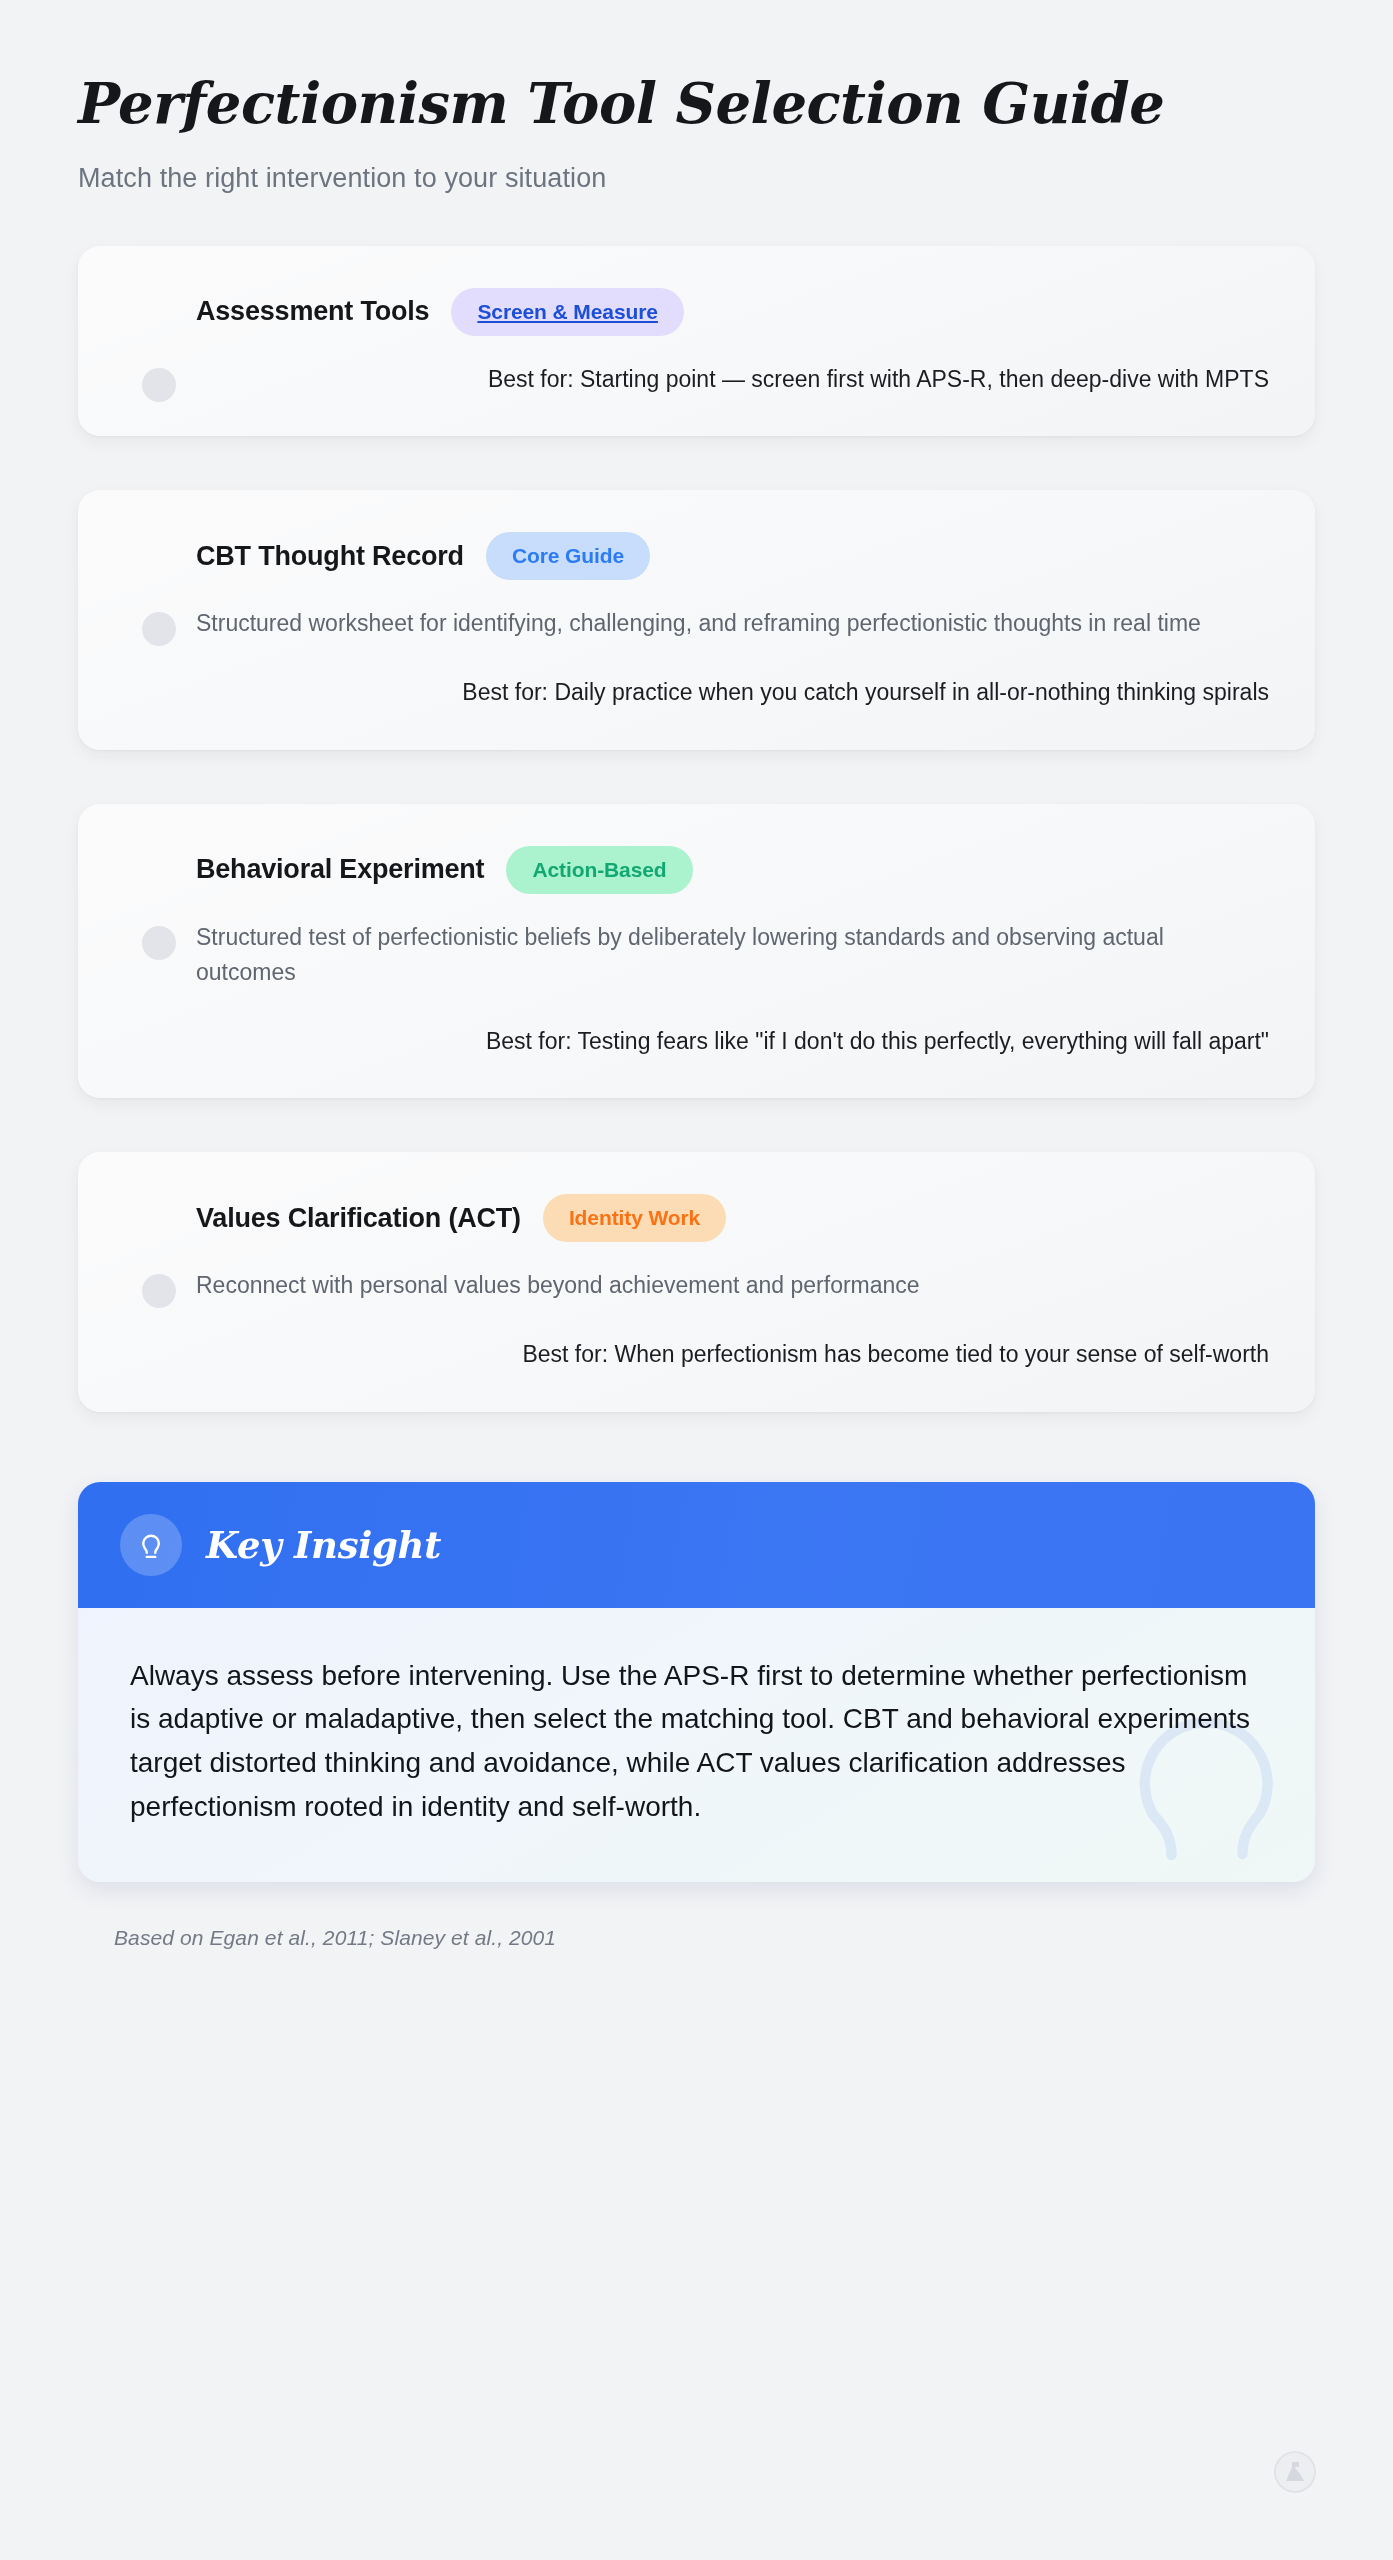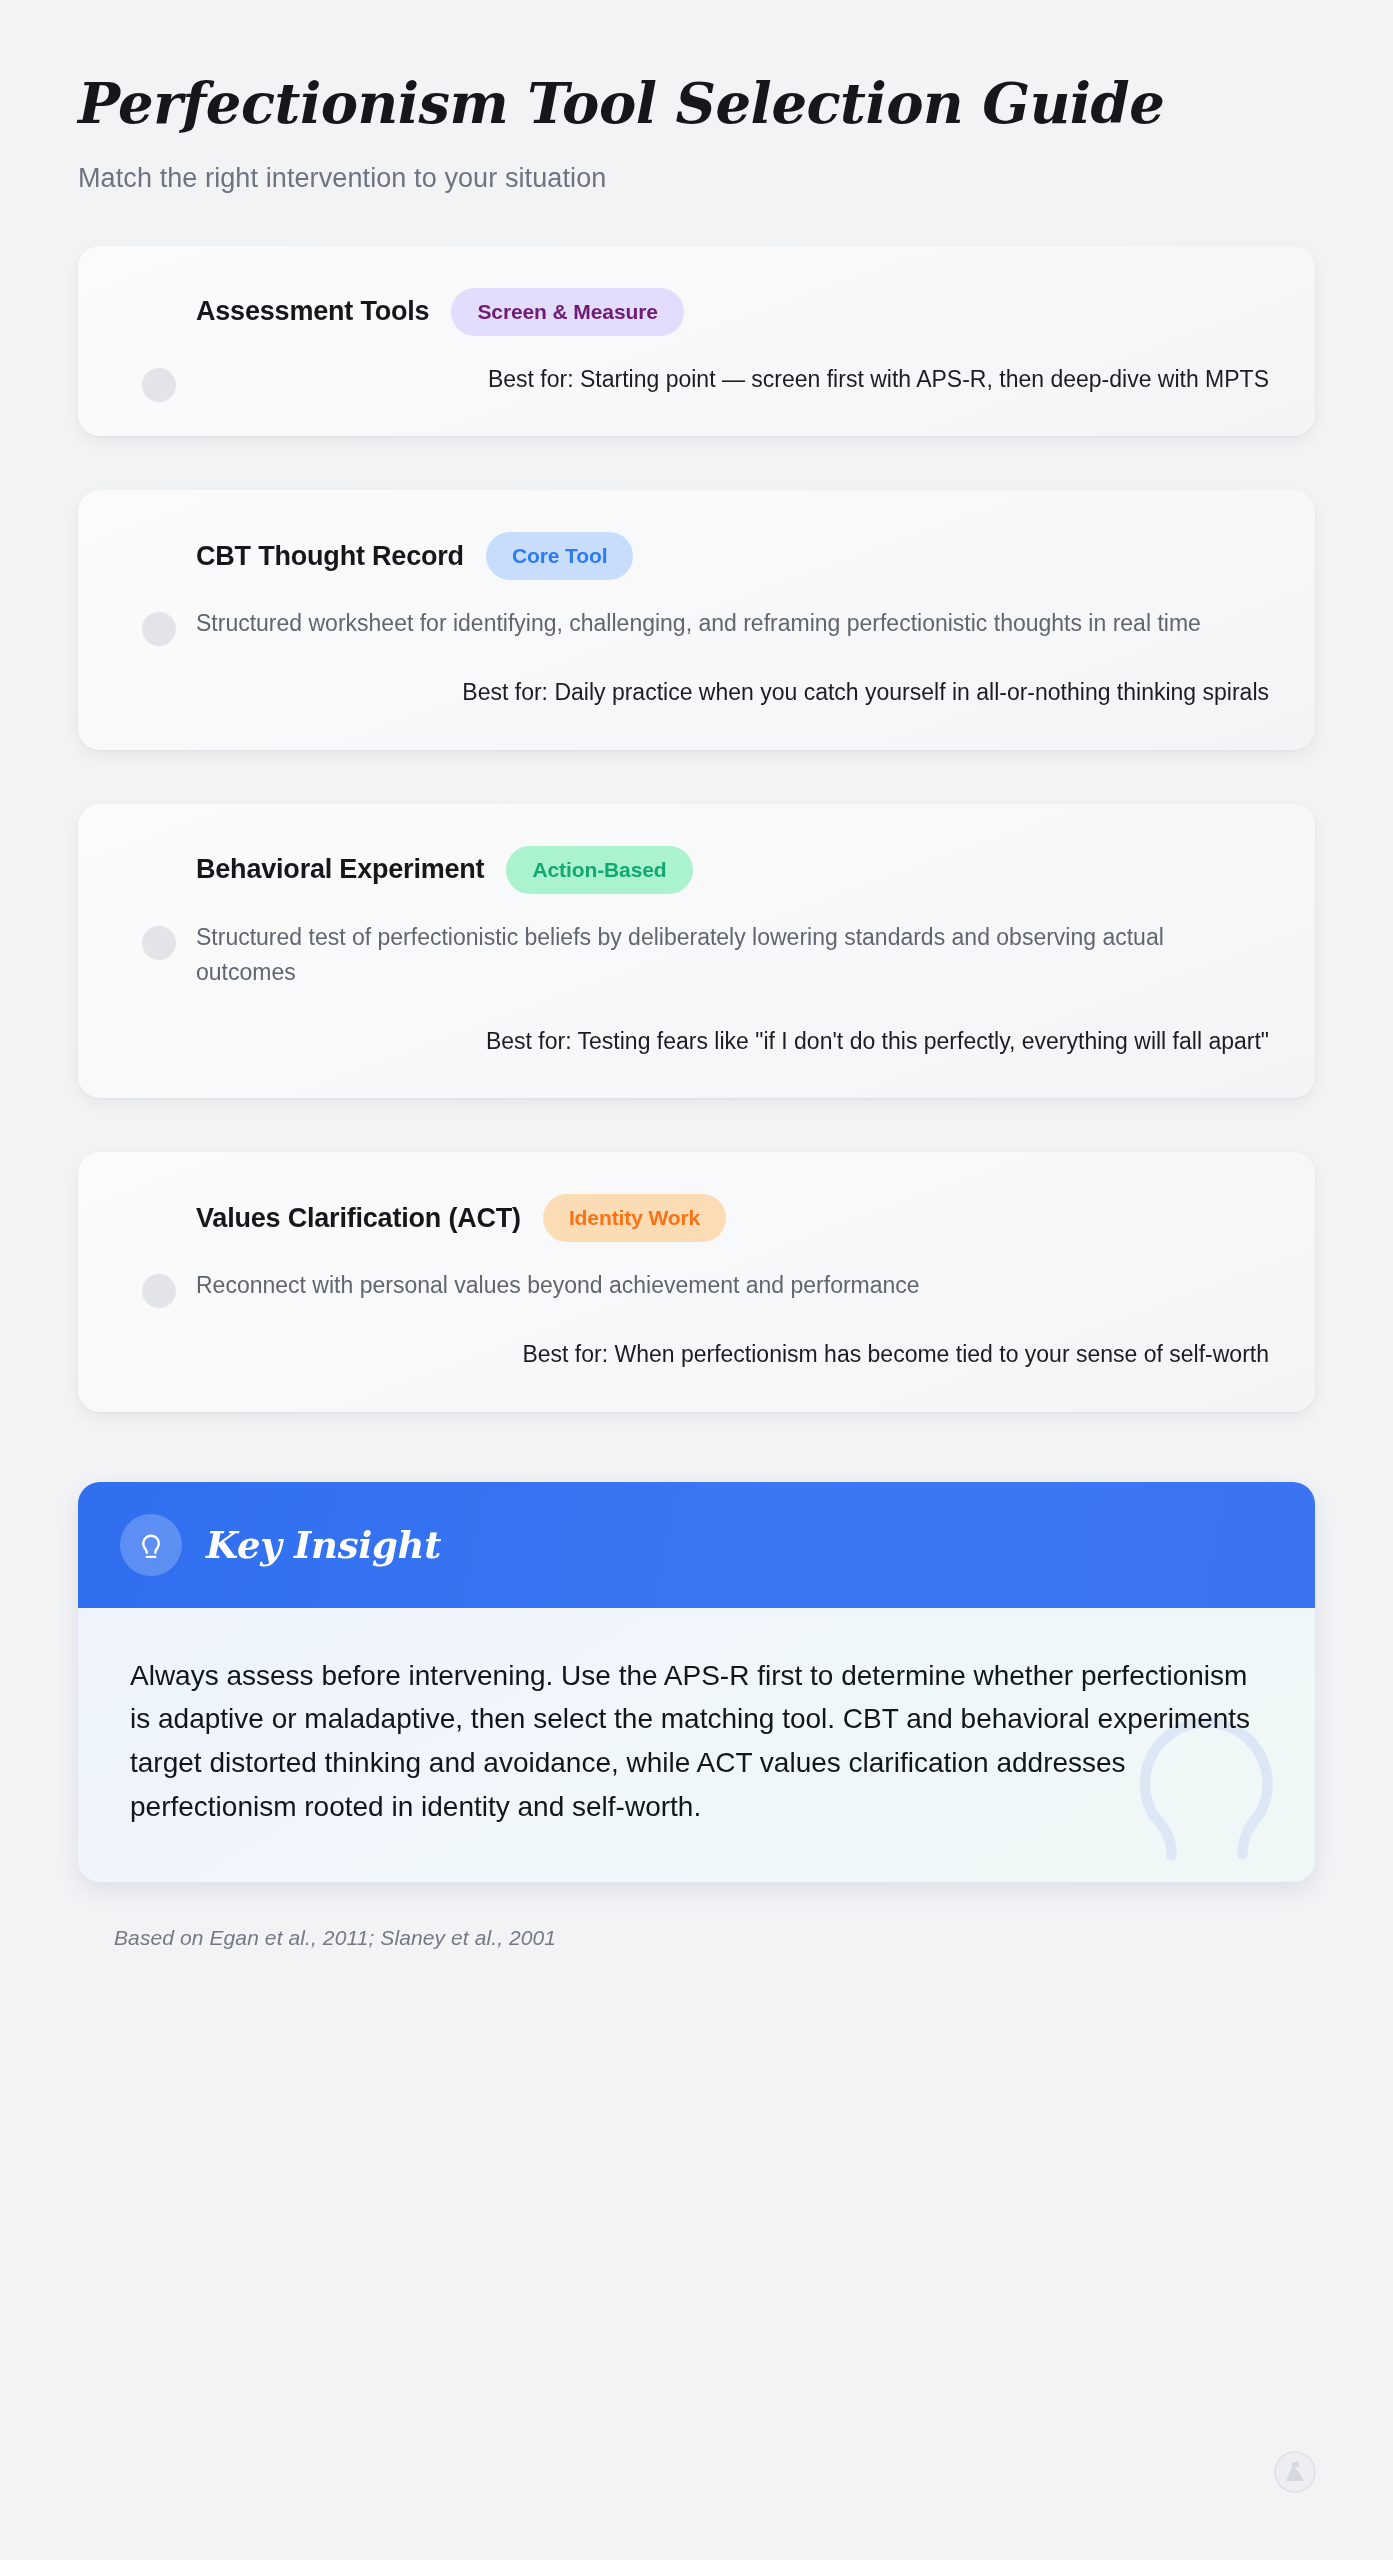--- a/index.html
+++ b/index.html
@@ -178,32 +178,32 @@
 <body>
 
 <div class="page">
 
   <h1 class="doc-title">Perfectionism Tool Selection Guide</h1>
   <p class="doc-subtitle">Match the right intervention to your situation</p>
 
   <div class="card">
     <div class="card-head">
       <span class="card-title">Assessment Tools</span>
-      <span class="badge" id="badge0" style="color: #701a75; background: rgb(226, 220, 253);">Screen &amp; Measure</span>
+      <span class="badge" id="badge0" style="color: #1d4ed8; background: rgb(226, 220, 253); text-decoration: underline;">Screen &amp; Measure</span>
     </div>
     <div class="card-body">
       <span class="bullet-dot"></span>
       <p class="card-bestfor">Best for: Starting point — screen first with APS-R, then deep-dive with MPTS</p>
     </div>
   </div>
 
   <div class="card">
     <div class="card-head">
       <span class="card-title">CBT Thought Record</span>
-      <span class="badge" id="badge1" style="color: rgb(43, 123, 245); background: rgb(199, 221, 251);">Core Tool</span>
+      <span class="badge" id="badge1" style="color: rgb(43, 123, 245); background: rgb(199, 221, 251);">Core Guide</span>
     </div>
     <div class="card-body">
       <span class="bullet-dot"></span>
       <p class="card-desc">Structured worksheet for identifying, challenging, and reframing perfectionistic thoughts in real time</p>
       <p class="card-bestfor">Best for: Daily practice when you catch yourself in all-or-nothing thinking spirals</p>
     </div>
   </div>
 
   <div class="card">
     <div class="card-head">

